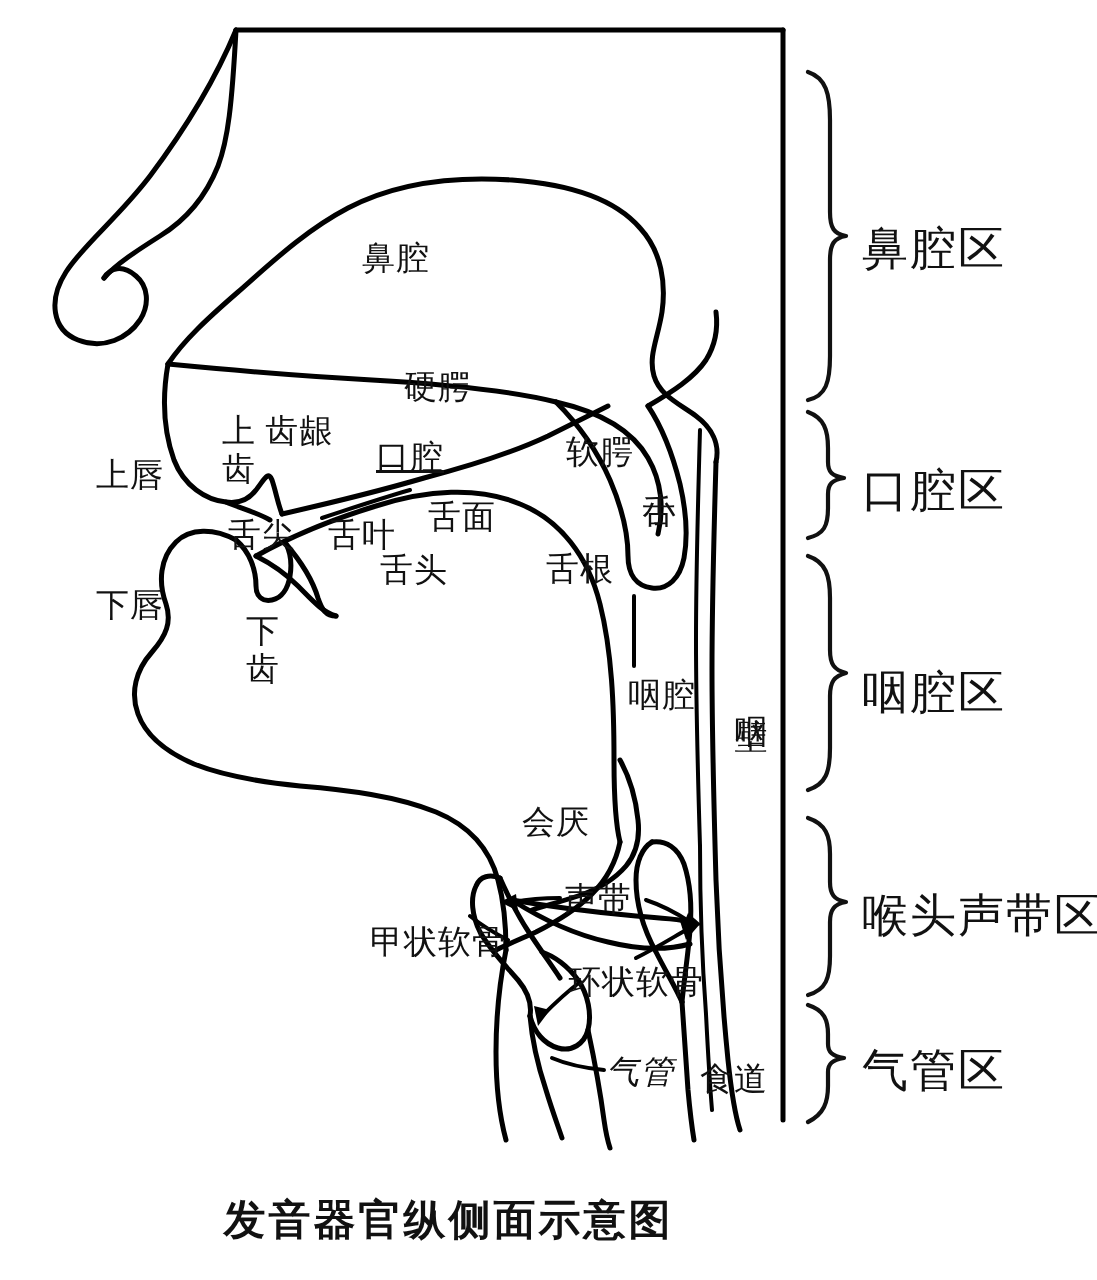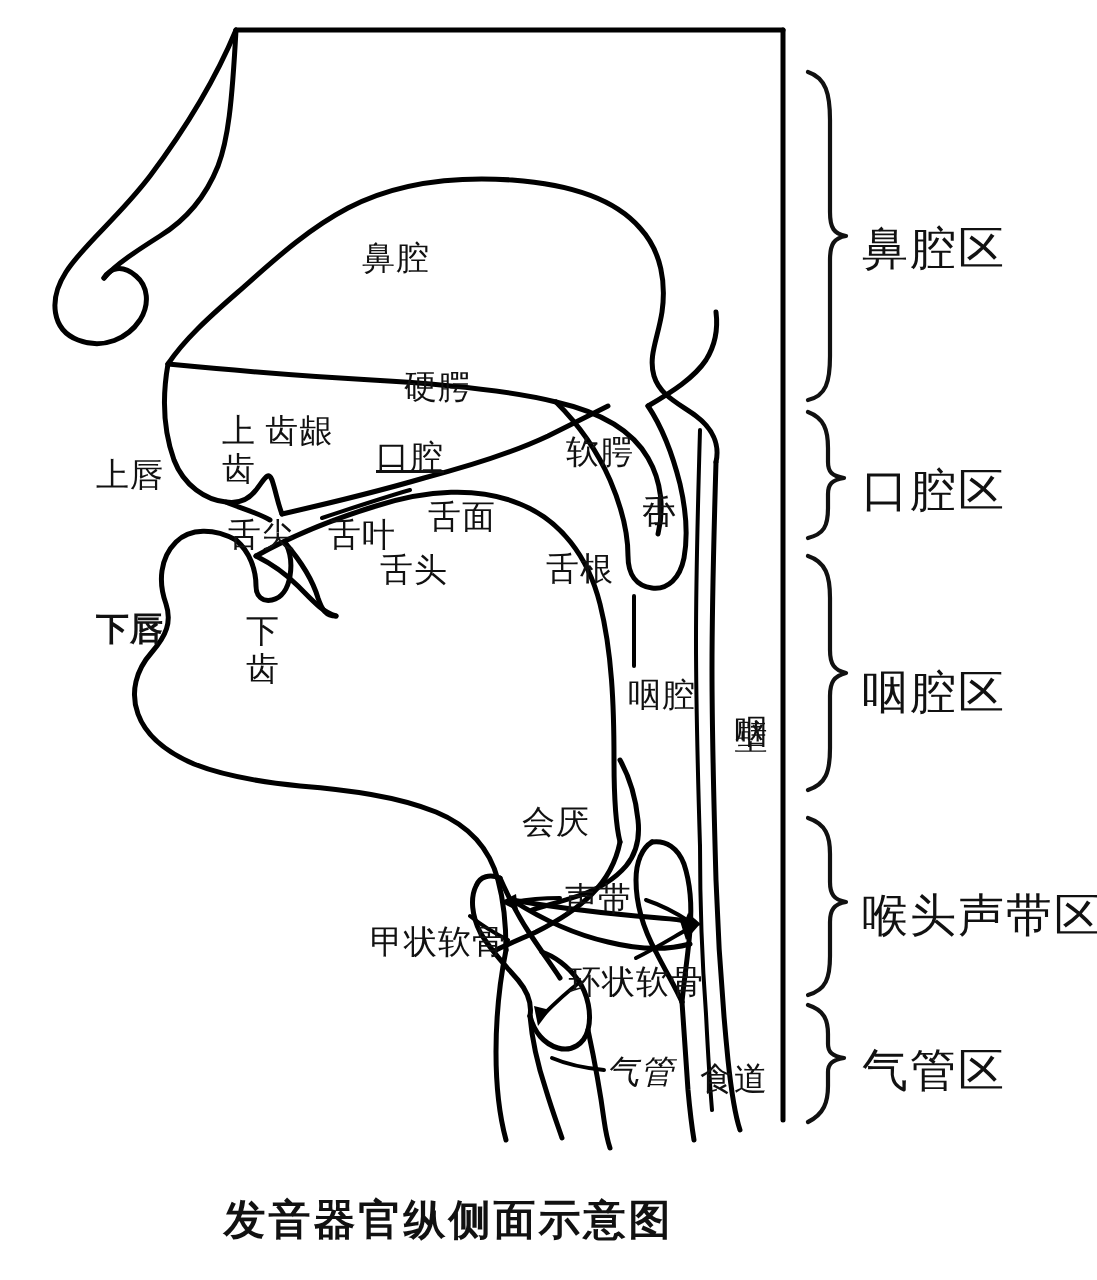--- a/index.html
+++ b/index.html
@@ -439,21 +439,21 @@
   <div class="lbl" style="left:228px; top:518px;">舌尖</div>
 
   <div class="lbl" style="left:328px; top:518px;">舌叶</div>
 
   <div class="lbl" style="left:428px; top:500px;">舌面</div>
 
   <div class="lbl" style="left:546px; top:552px;">舌根</div>
 
   <div class="lbl" style="left:380px; top:553px;">舌头</div>
 
-  <div class="lbl" style="left:96px; top:612px;font-weight:bold;">下唇</div>
+  <div class="lbl" style="left:96px; top:588px;">下唇</div>
 
   <div class="lbl" style="left:246px; top:614px;">下</div>
 
   <div class="lbl" style="left:246px; top:652px;">齿</div>
 
   <div class="lbl" style="left:628px; top:678px;">咽腔</div>
 
   <div class="lbl lbl-vert" style="left:734px; top:690px;">咽壁</div>
 
   <div class="lbl" style="left:522px; top:805px;">会厌</div>

